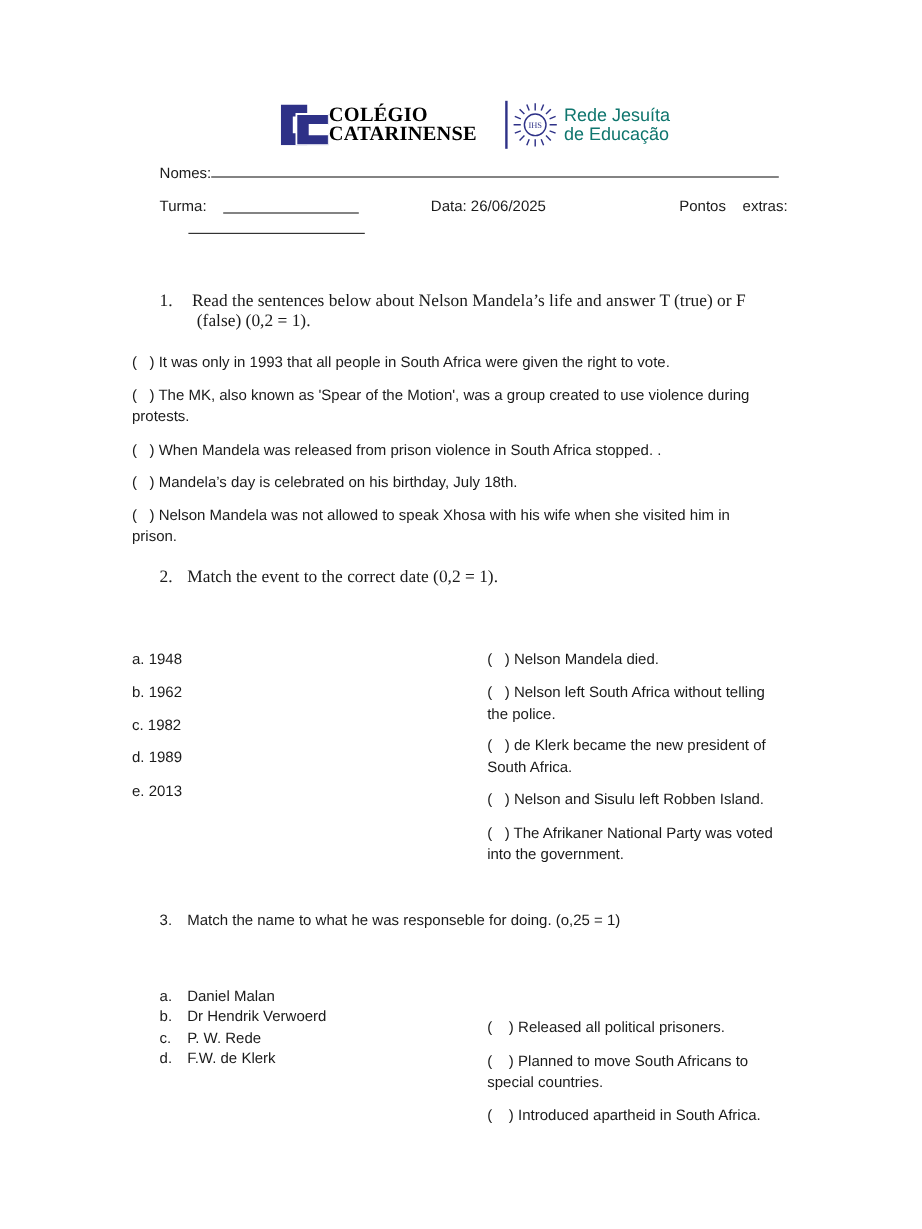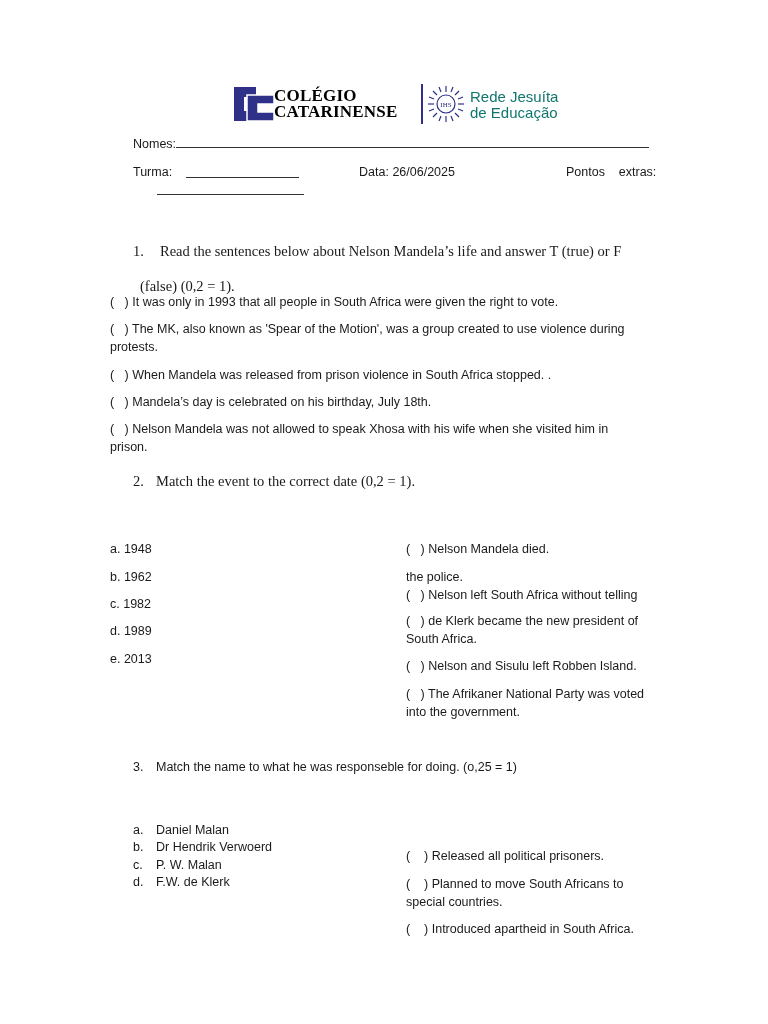--- a/index.html
+++ b/index.html
@@ -74,21 +74,21 @@
 <div class="abs sans" style="left:359px; top:163px;">
   <span>Data:</span>
   <span style="margin-left:0;">26/06/2025</span>
 </div>
 <div class="abs sans" style="left:566px; top:163px; white-space:pre;">Pontos    extras:</div>
 <span class="abs blank" style="left:157px; top:182px; width:147px;"></span>
 
 <div class="abs serif" style="left:133px; top:243px;">
   <span class="q-num" style="width:27px;">1.</span><span>Read the sentences below about Nelson Mandela’s life and answer T (true) or F</span>
 </div>
-<div class="abs serif" style="left:140px; top:260px;margin-top:18px;">(false) (0,2 = 1).</div>
+<div class="abs serif" style="left:164px; top:260px;">(false) (0,2 = 1).</div>
 
 <div class="abs sans" style="left:110px; top:293px;">
   <span class="paren">(   )</span> <span>It was only in 1993 that all people in South Africa were given the right to vote.</span>
 </div>
 <div class="abs sans" style="left:110px; top:320px; width:560px;">
   <div><span class="paren">(   )</span> <span>The MK, also known as 'Spear of the Motion', was a group created to use violence during</span></div>
   <div>protests.</div>
 </div>
 <div class="abs sans" style="left:110px; top:366px;">
   <span class="paren">(   )</span> <span>When Mandela was released from prison violence in South Africa stopped. .</span>
@@ -108,22 +108,22 @@
 <div class="abs sans" style="left:110px; top:540px;">a. 1948</div>
 <div class="abs sans" style="left:110px; top:568px;">b. 1962</div>
 <div class="abs sans" style="left:110px; top:595px;">c. 1982</div>
 <div class="abs sans" style="left:110px; top:622px;">d. 1989</div>
 <div class="abs sans" style="left:110px; top:650px;">e. 2013</div>
 
 <div class="abs sans" style="left:406px; top:540px;">
   <span class="paren">(   )</span> <span>Nelson Mandela died.</span>
 </div>
 <div class="abs sans" style="left:406px; top:568px;">
+  <div><span class="paren">(   )</span> <span>Nelson left South Africa without telling</span></div>
   <div>the police.</div>
-  <div><span class="paren">(   )</span> <span>Nelson left South Africa without telling</span></div>
 </div>
 <div class="abs sans" style="left:406px; top:612px;">
   <div><span class="paren">(   )</span> <span>de Klerk became the new president of</span></div>
   <div>South Africa.</div>
 </div>
 <div class="abs sans" style="left:406px; top:657px;">
   <span class="paren">(   )</span> <span>Nelson and Sisulu left Robben Island.</span>
 </div>
 <div class="abs sans" style="left:406px; top:685px;">
   <div><span class="paren">(   )</span> <span>The Afrikaner National Party was voted</span></div>
@@ -134,21 +134,21 @@
   <span class="q-num" style="width:23px;">3.</span><span>Match the name to what he was responseble for doing. (o,25 = 1)</span>
 </div>
 
 <div class="abs sans" style="left:133px; top:821px;">
   <span class="q-num" style="width:23px;">a.</span><span>Daniel Malan</span>
 </div>
 <div class="abs sans" style="left:133px; top:838px;">
   <span class="q-num" style="width:23px;">b.</span><span>Dr Hendrik Verwoerd</span>
 </div>
 <div class="abs sans" style="left:133px; top:856px;">
-  <span class="q-num" style="width:23px;">c.</span><span>P. W. Malan</span>
+  <span class="q-num" style="width:23px;">c.</span><span>P. W. Rede</span>
 </div>
 <div class="abs sans" style="left:133px; top:873px;">
   <span class="q-num" style="width:23px;">d.</span><span>F.W. de Klerk</span>
 </div>
 
 <div class="abs sans" style="left:406px; top:847px;">
   <span class="paren">(    )</span> <span>Released all political prisoners.</span>
 </div>
 <div class="abs sans" style="left:406px; top:875px;">
   <div><span class="paren">(    )</span> <span>Planned to move South Africans to</span></div>

